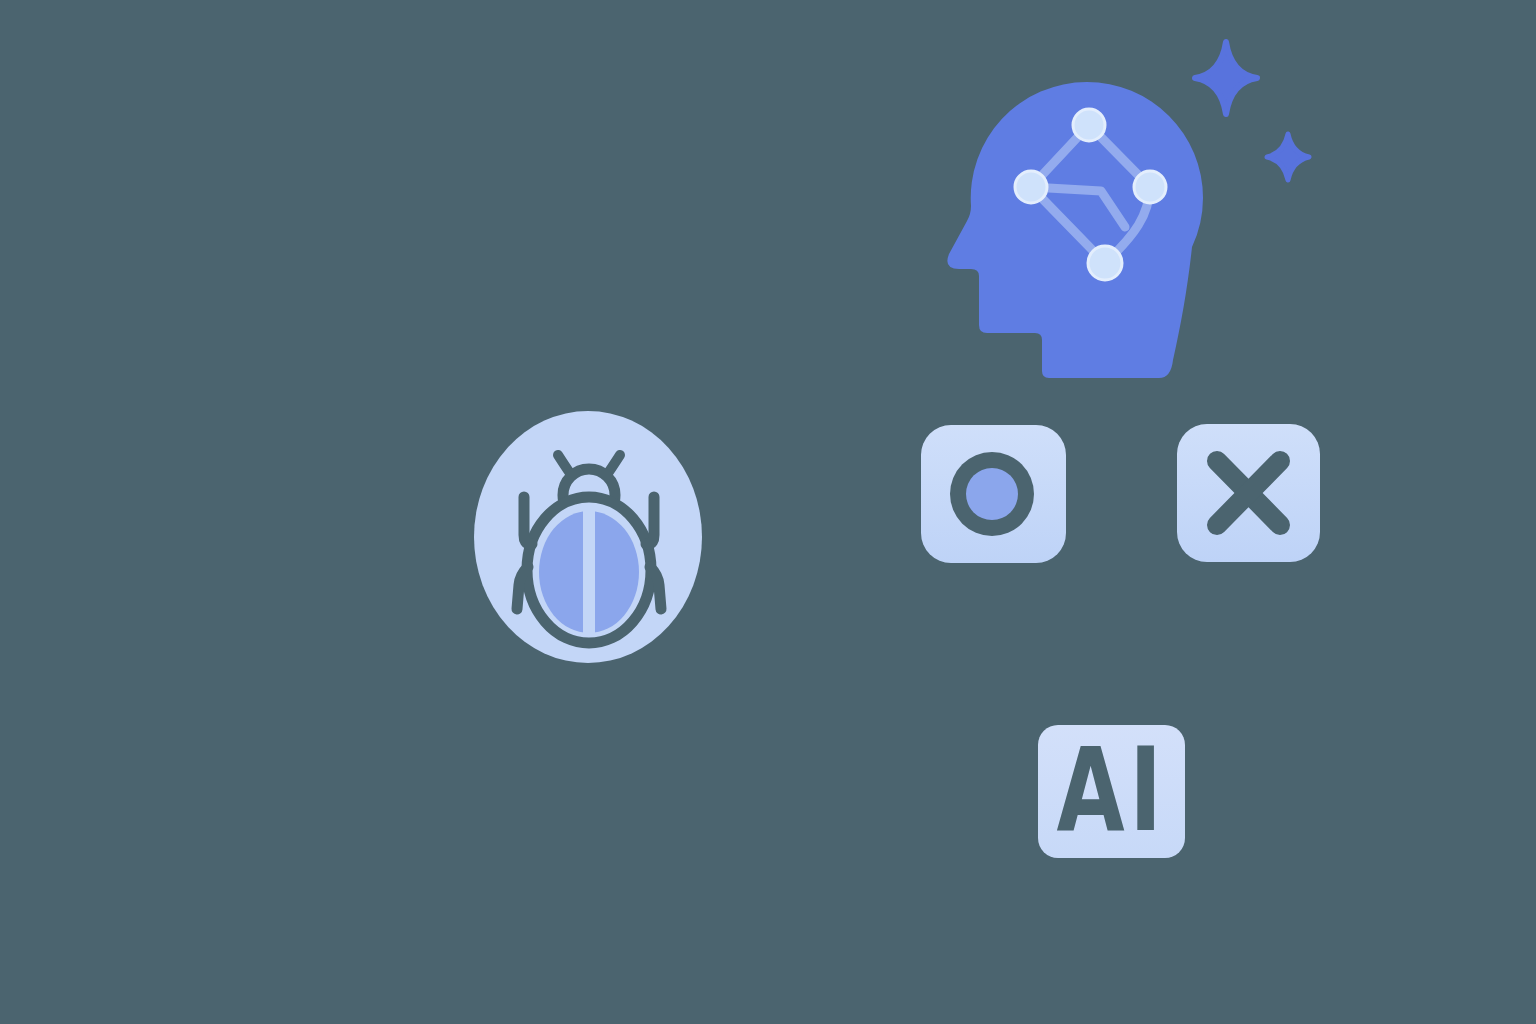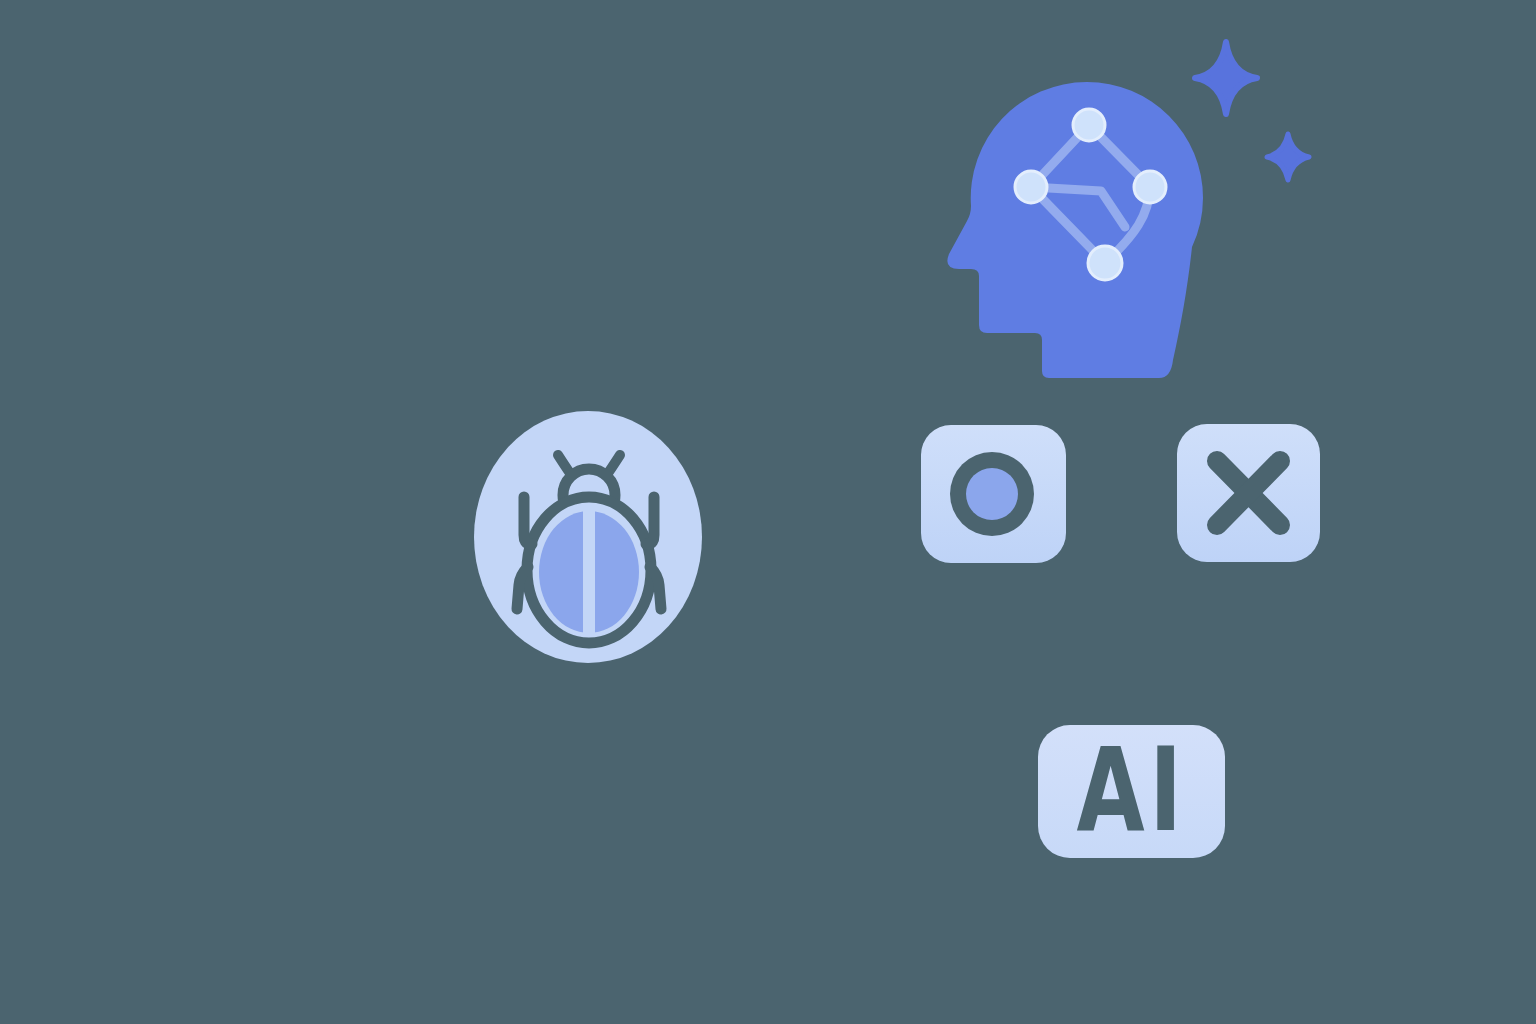--- a/index.html
+++ b/index.html
@@ -16,22 +16,22 @@
   }
   svg { display: block; }
   .abs { position: absolute; }
 
   .head-group { left: 935px; top: 30px; width: 385px; height: 360px; }
   .bug-icon   { left: 470px; top: 407px; width: 240px; height: 262px; }
   .tile-o     { left: 921px; top: 425px; width: 145px; height: 138px; }
   .tile-x     { left: 1177px; top: 424px; width: 143px; height: 138px; }
 
   .ai-badge {
-    left: 1038px; top: 725px; width: 187px; height: 133px;
-    border-radius: 32px;
+    left: 1038px; top: 725px; width: 147px; height: 133px;
+    border-radius: 20px;
     background: linear-gradient(180deg, var(--badge-light-top), var(--badge-light-bottom));
     display: flex; align-items: center; justify-content: center;
   }
   .ai-badge-label {
     font-weight: 700;
     font-size: 116px;
     line-height: 1;
     letter-spacing: 6px;
     color: var(--background);
     transform: scaleX(0.76);

